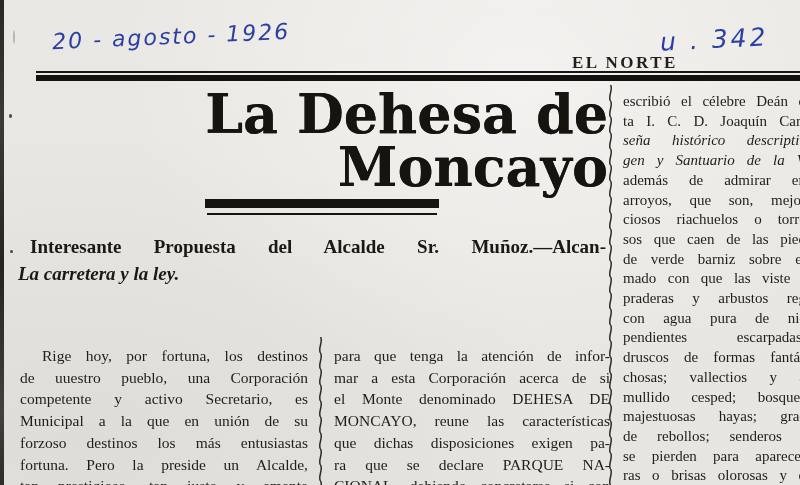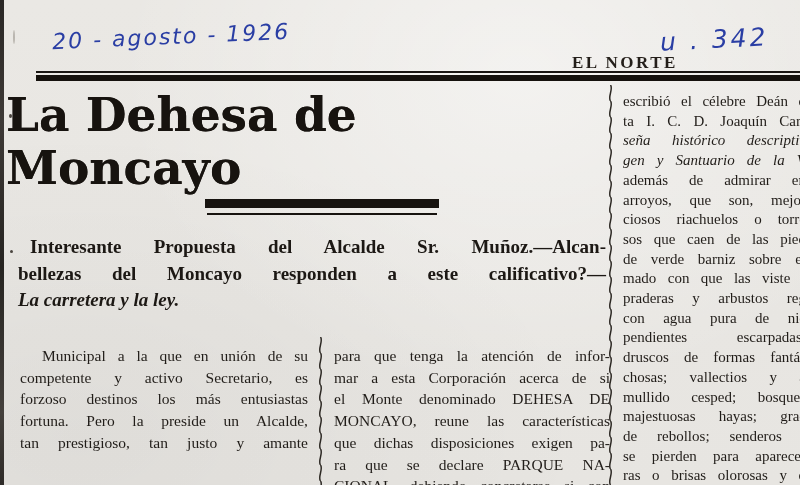--- a/index.html
+++ b/index.html
@@ -29,22 +29,22 @@
   .masthead {
     position:absolute; left:572px; top:41px;
     font-size:17px; font-weight:bold; letter-spacing:2.5px; color:#241f1a;margin-top:12px;
   }
 
   .rule-thin  { position:absolute; left:36px; top:71px; width:764px; height:2px; background:#1a1613; }
   .rule-thick { position:absolute; left:36px; top:75px; width:764px; height:6px; background:#15110d; }
 
   .headline {
     position:absolute; left:6px; top:88px; width:602px; margin:0;
-    text-align:left; font-family:"DejaVu Serif", serif; font-weight:bold;
-    font-size:47px; line-height:53px; color:#17130f;
+    text-align:right; font-family:"DejaVu Serif", serif; font-weight:bold;
+    font-size:54px; line-height:53px; color:#17130f;
     text-shadow:0 0 .6px rgba(23,19,15,.9);
   }
   .bar-thick { position:absolute; left:205px; top:199px; width:234px; height:9px; background:#17130f; }
   .bar-thin  { position:absolute; left:207px; top:213px; width:230px; height:2px; background:#17130f; }
 
   .subhead {
     position:absolute; left:18px; top:234px; width:588px;
     font-weight:bold; font-size:19px; line-height:26.6px; color:#1c1814;
   }
   .subhead .tline { text-align:justify; text-align-last:justify; }
@@ -83,27 +83,28 @@
 
   <h1 class="headline">
     <span style="display:block">La Dehesa de Moncayo</span>
   </h1>
 
   <div class="bar-thick"></div>
   <div class="bar-thin"></div>
 
   <div class="subhead">
       <div class="tline">Interesante Propuesta del Alcalde Sr. Muñoz.—Alcan-</div>
-      <div class="tline">bellezas del Moncayo responden a este calificativo?—</div>
       <div class="tline">La carretera y la ley.</div>
     </div>
 
   <div class="col col-left">
+      <div class="tline">Rige hoy, por fortuna, los destinos</div>
+      <div class="tline">de uuestro pueblo, una Corporación</div>
+      <div class="tline">competente y activo Secretario, es</div>
       <div class="tline">Municipal a la que en unión de su</div>
-      <div class="tline">competente y activo Secretario, es</div>
       <div class="tline">forzoso destinos los más entusiastas</div>
       <div class="tline">fortuna. Pero la preside un Alcalde,</div>
       <div class="tline">tan prestigioso, tan justo y amante</div>
     </div>
 
   <div class="divider divider-mid">
     <svg width="9" height="148" xmlns="http://www.w3.org/2000/svg">
       <defs>
         <pattern id="wv1" width="9" height="16" patternUnits="userSpaceOnUse">
           <path d="M4.5 0 C 7.5 4, 1.5 12, 4.5 16" fill="none" stroke="#2c2823" stroke-width="1.5"></path>

